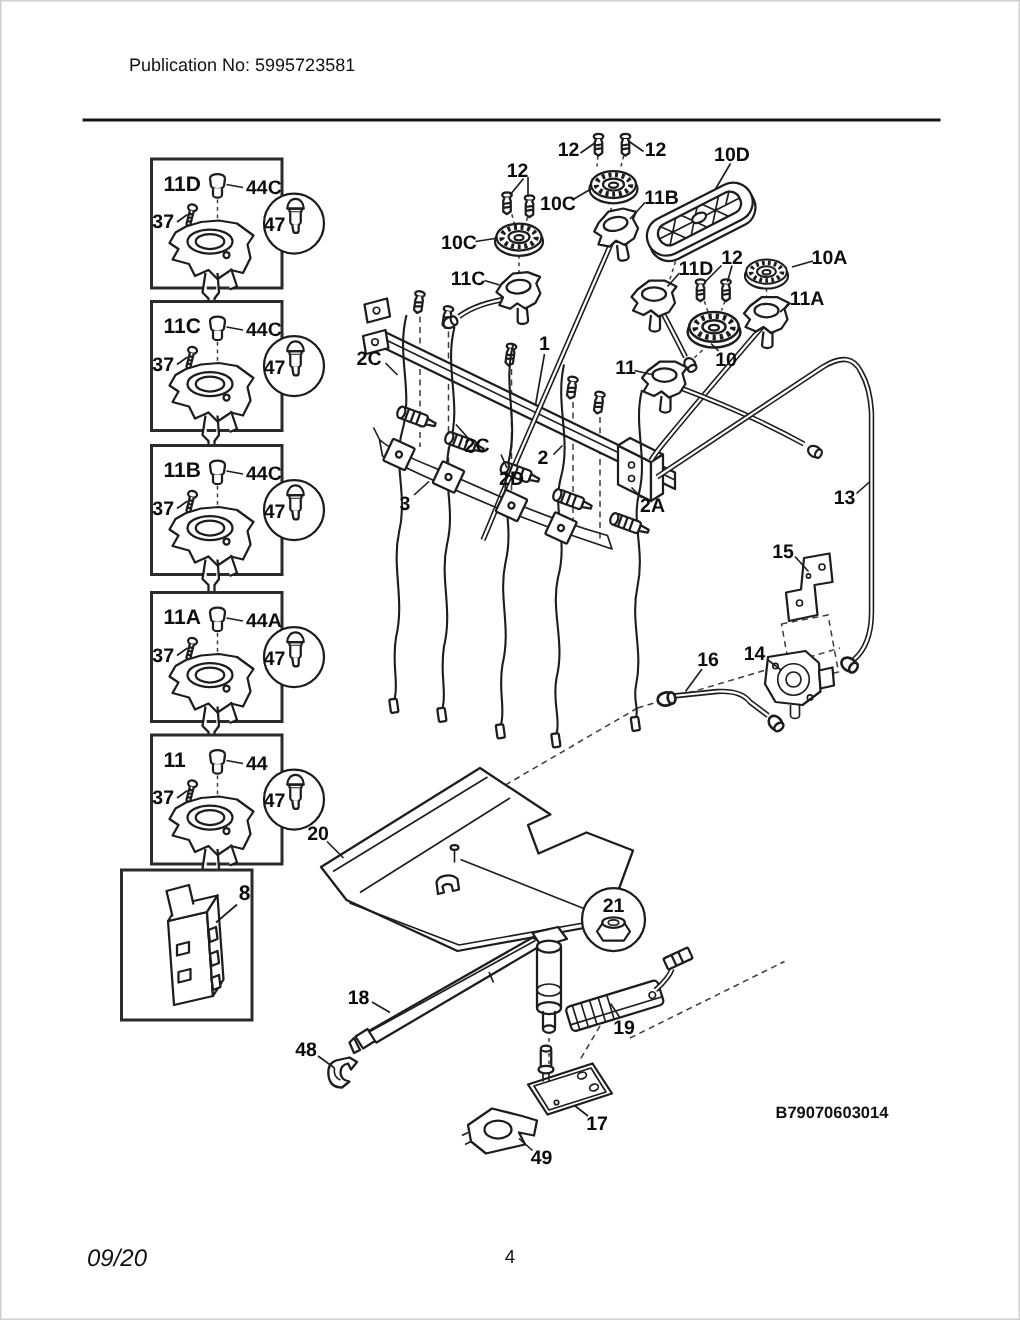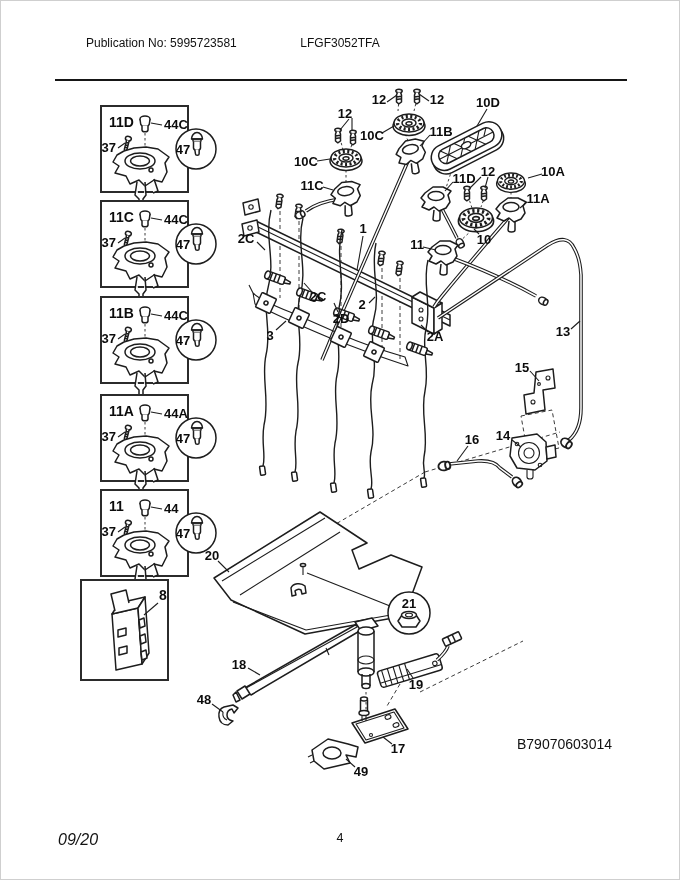--- a/index.html
+++ b/index.html
@@ -2,21 +2,21 @@
 <html><head>
 <meta charset="utf-8">
 <style>
   html,body{margin:0;padding:0;background:#fff;}
   .page{position:relative;width:680px;height:880px;background:#fff;overflow:hidden;
         font-family:"Liberation Sans",sans-serif;color:#111;box-shadow:inset 0 0 0 1px #cfcfcf;}
   .pub{position:absolute;left:50px;top:36px;font-size:12px;margin-left:36px;}
   .model{position:absolute;left:0;right:0;top:36px;text-align:center;font-size:12px;}
   .sect-title{position:absolute;left:0;right:0;top:59px;text-align:center;font-size:13px;font-weight:700;letter-spacing:.5px;}
   .rule{position:absolute;left:55px;right:53px;top:79px;height:2px;background:#161616;}
-  .watermark{position:absolute;left:517px;top:736px;font-size:14px;font-weight:400;}
+  .watermark{position:absolute;left:517px;top:736px;font-size:11px;font-weight:700;}
   .f-date{position:absolute;left:58px;top:831px;font-size:16px;font-style:italic;}
   .f-page{position:absolute;left:0;right:0;top:831px;text-align:center;font-size:12.5px;}
   svg{position:absolute;left:0;top:0;}
   .box{fill:#fff;stroke:#2b2b2b;stroke-width:2;}
   .part{fill:#fff;stroke:#1d1d1d;stroke-width:1.5;stroke-linejoin:round;}
   .thin{fill:none;stroke:#1d1d1d;stroke-width:1.1;stroke-linejoin:round;}
   .wire{fill:none;stroke:#1d1d1d;stroke-width:1.4;}
   .to{fill:none;stroke:#1d1d1d;stroke-width:3.6;}
   .ti{fill:none;stroke:#fff;stroke-width:1.5;}
   .dash{fill:none;stroke:#3c3c3c;stroke-width:1;stroke-dasharray:4 3;}
@@ -26,21 +26,20 @@
   .lbl{font-family:"Liberation Sans",sans-serif;font-weight:700;font-size:13px;fill:#0c0c0c;text-anchor:middle;}
   .big{font-size:14px;}
   .ts{text-anchor:start;} .te{text-anchor:end;}
 </style>
 </head>
 <body>
 
 <div class="page">
 
   <div class="pub">Publication No: 5995723581</div>
-  <div class="model">LFGF3052TFA</div>
   <div class="rule"></div>
 
   <svg width="680" height="880" viewBox="0 0 680 880">
     <defs>
       <g id="sym-screw">
         <ellipse cx="0" cy="0" rx="3.2" ry="1.8"></ellipse>
         <path d="M-1.6,1.6 L-2.5,4 L-2.5,11 L-0.2,12.8 L2.5,11 L2.5,4 L1.6,1.6 M-2.5,6 L2.5,5.2 M-2.5,8.6 L2.5,7.8"></path>
       </g>
       <g id="sym-screw37">
         <ellipse cx="0" cy="-1.5" rx="3" ry="2.2"></ellipse>

